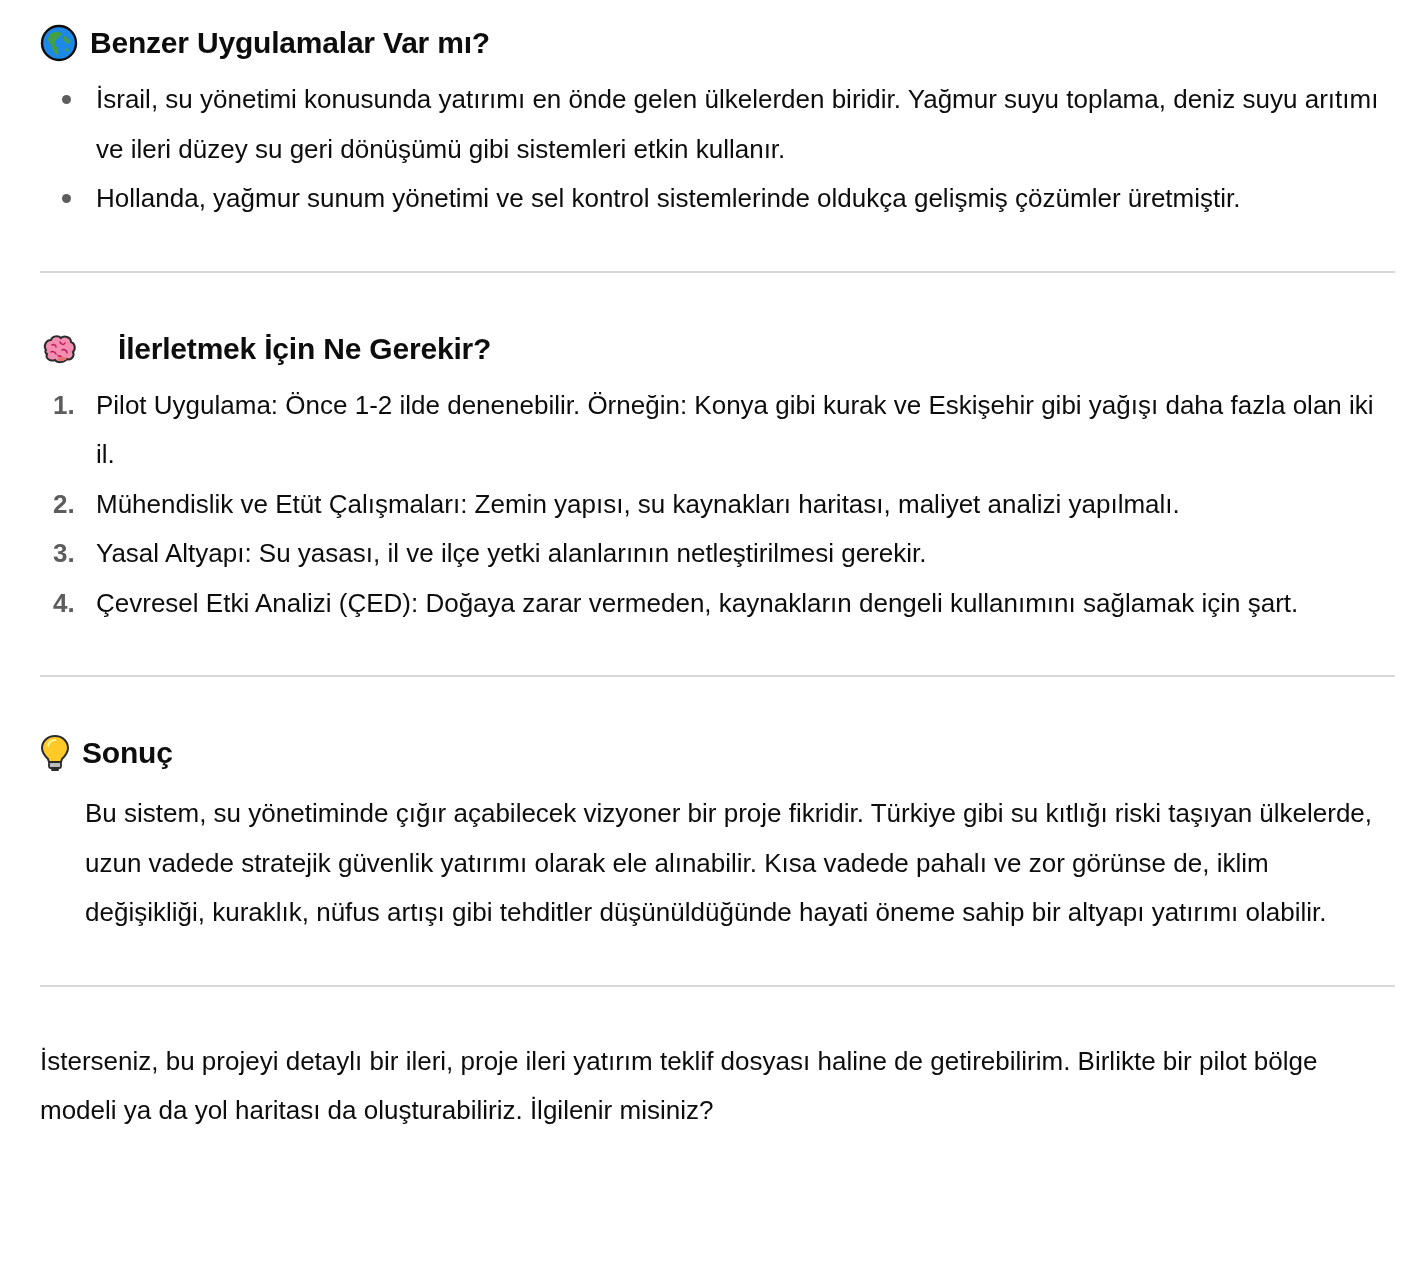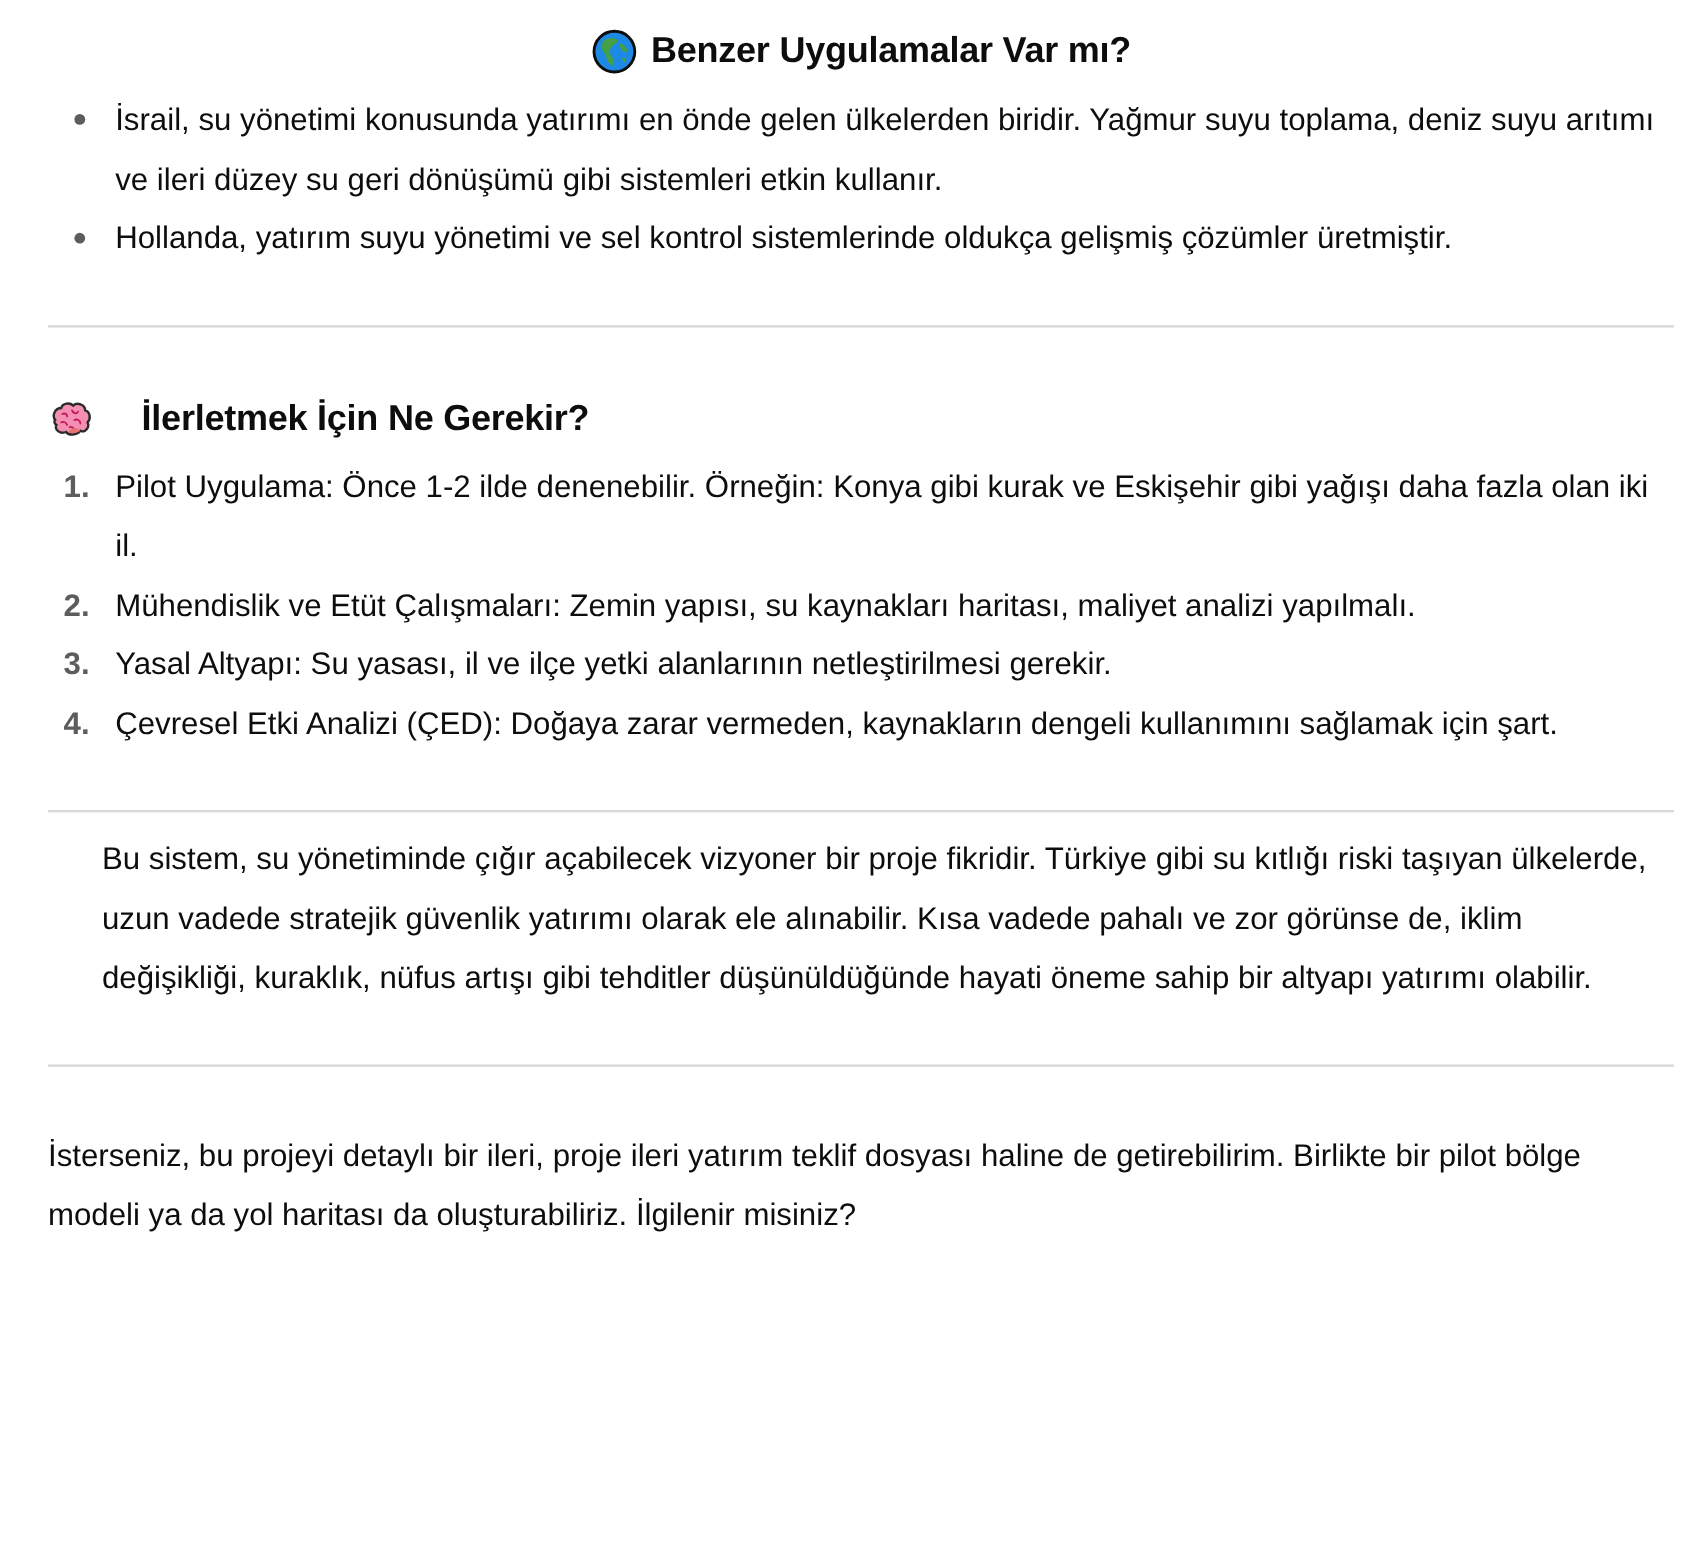--- a/index.html
+++ b/index.html
@@ -74,35 +74,35 @@
       margin: 0;
       width: 1355px;
     }
     p { margin: 0; }
   </style>
 </head>
 <body>
 
 <div class="content">
 
-  <h3 class="section-heading" style="margin-top:21px;justify-content:center;">
+  <h3 class="section-heading" style="margin-top:21px;">
     <span class="emoji">
       <svg viewBox="0 0 38 38">
         <circle cx="19" cy="19" r="17" fill="#1e88e5" stroke="#0d0d0d" stroke-width="2.4"></circle>
         <path d="M10 10 C14 7 20 7 22 10 C21 13 18 13 17 15 C15 17 14 19 16 22 C18 24 19 27 18 31 C15 30 12 26 12 22 C10 20 8 17 8 15 C9 13 9 11 10 10 Z" fill="#43a047"></path>
         <path d="M24 12 C27 13 30 16 30 19 C28 20 27 19 25 18 C24 16 23 14 24 12 Z" fill="#43a047"></path>
         <path d="M26 24 C28 24 29 26 28 28 C26 28 25 26 26 24 Z" fill="#43a047"></path>
       </svg>
     </span>
     <span>Benzer Uygulamalar Var mı?</span>
   </h3>
 
   <ul class="bullets" style="margin-top:10px;">
     <li><b>İsrail</b><span>, su yönetimi konusunda yatırımı en önde gelen ülkelerden biridir. Yağmur suyu toplama, deniz suyu arıtımı ve ileri düzey su geri dönüşümü gibi sistemleri etkin kullanır.</span></li>
-    <li><b>Hollanda</b><span>, yatırım suyu yönetimi ve sel kontrol sistemlerinde oldukça gelişmiş çözümler üretmiştir.</span></li>
+    <li><b>Hollanda</b><span>, yağmur sunum yönetimi ve sel kontrol sistemlerinde oldukça gelişmiş çözümler üretmiştir.</span></li>
   </ul>
 
   <hr class="divider" style="margin-top:47px;">
 
   <h3 class="section-heading" style="margin-top:54px;gap:28px;">
     <span class="emoji">
       <svg viewBox="0 0 38 38">
         <path d="M6 20 C3 16 6 10 11 10 C12 6 18 5 21 8 C24 5 31 7 31 12 C35 13 36 19 33 22 C35 26 31 31 27 29 C24 33 17 33 15 30 C10 32 5 28 7 24 C5 23 5 21 6 20 Z" fill="#f48fb1" stroke="#2b2b2b" stroke-width="2"></path>
         <path d="M12 15 C14 14 16 15 16 17 M20 12 C21 15 24 15 25 13 M11 22 C13 21 15 22 16 24 M22 20 C24 19 27 20 27 23 M18 26 C20 25 22 27 22 29" fill="none" stroke="#c2185b" stroke-width="1.5" stroke-linecap="round"></path>
         <path d="M17 30 C20 32 24 31 27 29 C25 27 23 26 21 27 C19 27 18 28 17 30 Z" fill="#e57373"></path>
@@ -113,20 +113,31 @@
 
   <ol class="steps" style="margin-top:10px;">
     <li><span class="num">1.</span><b>Pilot Uygulama:</b><span> Önce 1-2 ilde denenebilir. Örneğin: Konya gibi kurak ve Eskişehir gibi yağışı daha fazla olan iki il.</span></li>
     <li><span class="num">2.</span><b>Mühendislik ve Etüt Çalışmaları:</b><span> Zemin yapısı, su kaynakları haritası, maliyet analizi yapılmalı.</span></li>
     <li><span class="num">3.</span><b>Yasal Altyapı:</b><span> Su yasası, il ve ilçe yetki alanlarının netleştirilmesi gerekir.</span></li>
     <li><span class="num">4.</span><b>Çevresel Etki Analizi (ÇED):</b><span> Doğaya zarar vermeden, kaynakların dengeli kullanımını sağlamak için şart.</span></li>
   </ol>
 
   <hr class="divider" style="margin-top:47px;">
 
+  <h3 class="section-heading" style="margin-top:54px;">
+    <span class="emoji emoji-bulb">
+      <svg viewBox="0 0 30 38">
+        <path d="M15 2 C7 2 2 8 2 14 C2 19 5 22 8 25 L9 28 L21 28 L22 25 C25 22 28 19 28 14 C28 8 23 2 15 2 Z" fill="#ffca28" stroke="#2b2b2b" stroke-width="2"></path>
+        <rect x="9" y="28" width="12" height="6" rx="1.5" fill="#bdbdbd" stroke="#2b2b2b" stroke-width="1.8"></rect>
+        <path d="M12 36 L18 36" stroke="#2b2b2b" stroke-width="2" stroke-linecap="round"></path>
+        <path d="M8 12 C9 8 12 6 15 6" fill="none" stroke="#fff59d" stroke-width="2" stroke-linecap="round"></path>
+      </svg>
+    </span>
+    <span>Sonuç</span>
+  </h3>
 
   <p style="margin-top:14px;margin-left:45px;">
     <span>Bu sistem, su yönetiminde çığır açabilecek </span><b>vizyoner</b><span> bir proje fikridir. Türkiye gibi su kıtlığı riski taşıyan ülkelerde, uzun vadede </span><b>stratejik güvenlik yatırımı</b><span> olarak ele alınabilir. Kısa vadede pahalı ve zor görünse de, iklim değişikliği, kuraklık, nüfus artışı gibi tehditler düşünüldüğünde </span><b>hayati öneme sahip</b><span> bir altyapı yatırımı olabilir.</span>
   </p>
 
   <hr class="divider" style="margin-top:47px;">
 
   <p style="margin-top:50px;">
     <span>İsterseniz, bu projeyi detaylı bir </span><b>ileri</b><span>, </span><b>proje</b><span> ileri </span><b>yatırım teklif dosyası</b><span> haline de getirebilirim. Birlikte bir pilot bölge modeli ya da yol haritası da oluşturabiliriz. İlgilenir misiniz?</span>
   </p>

